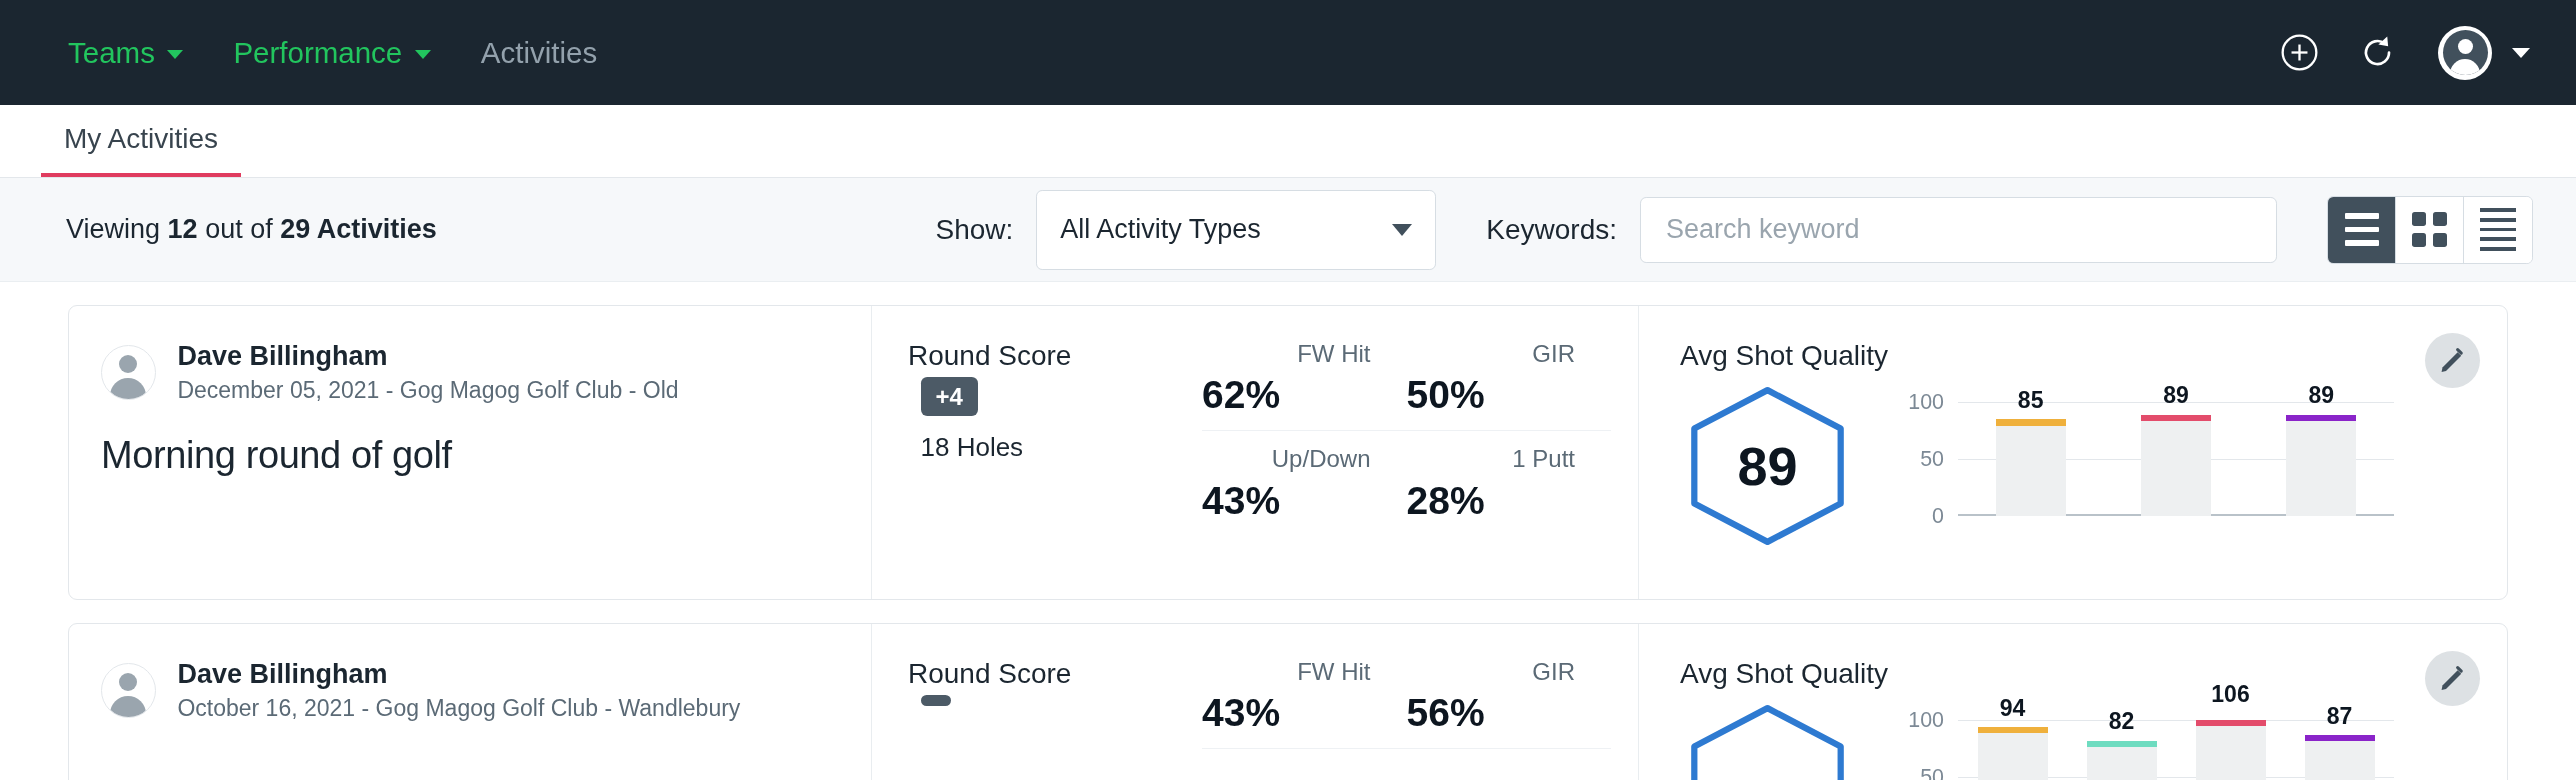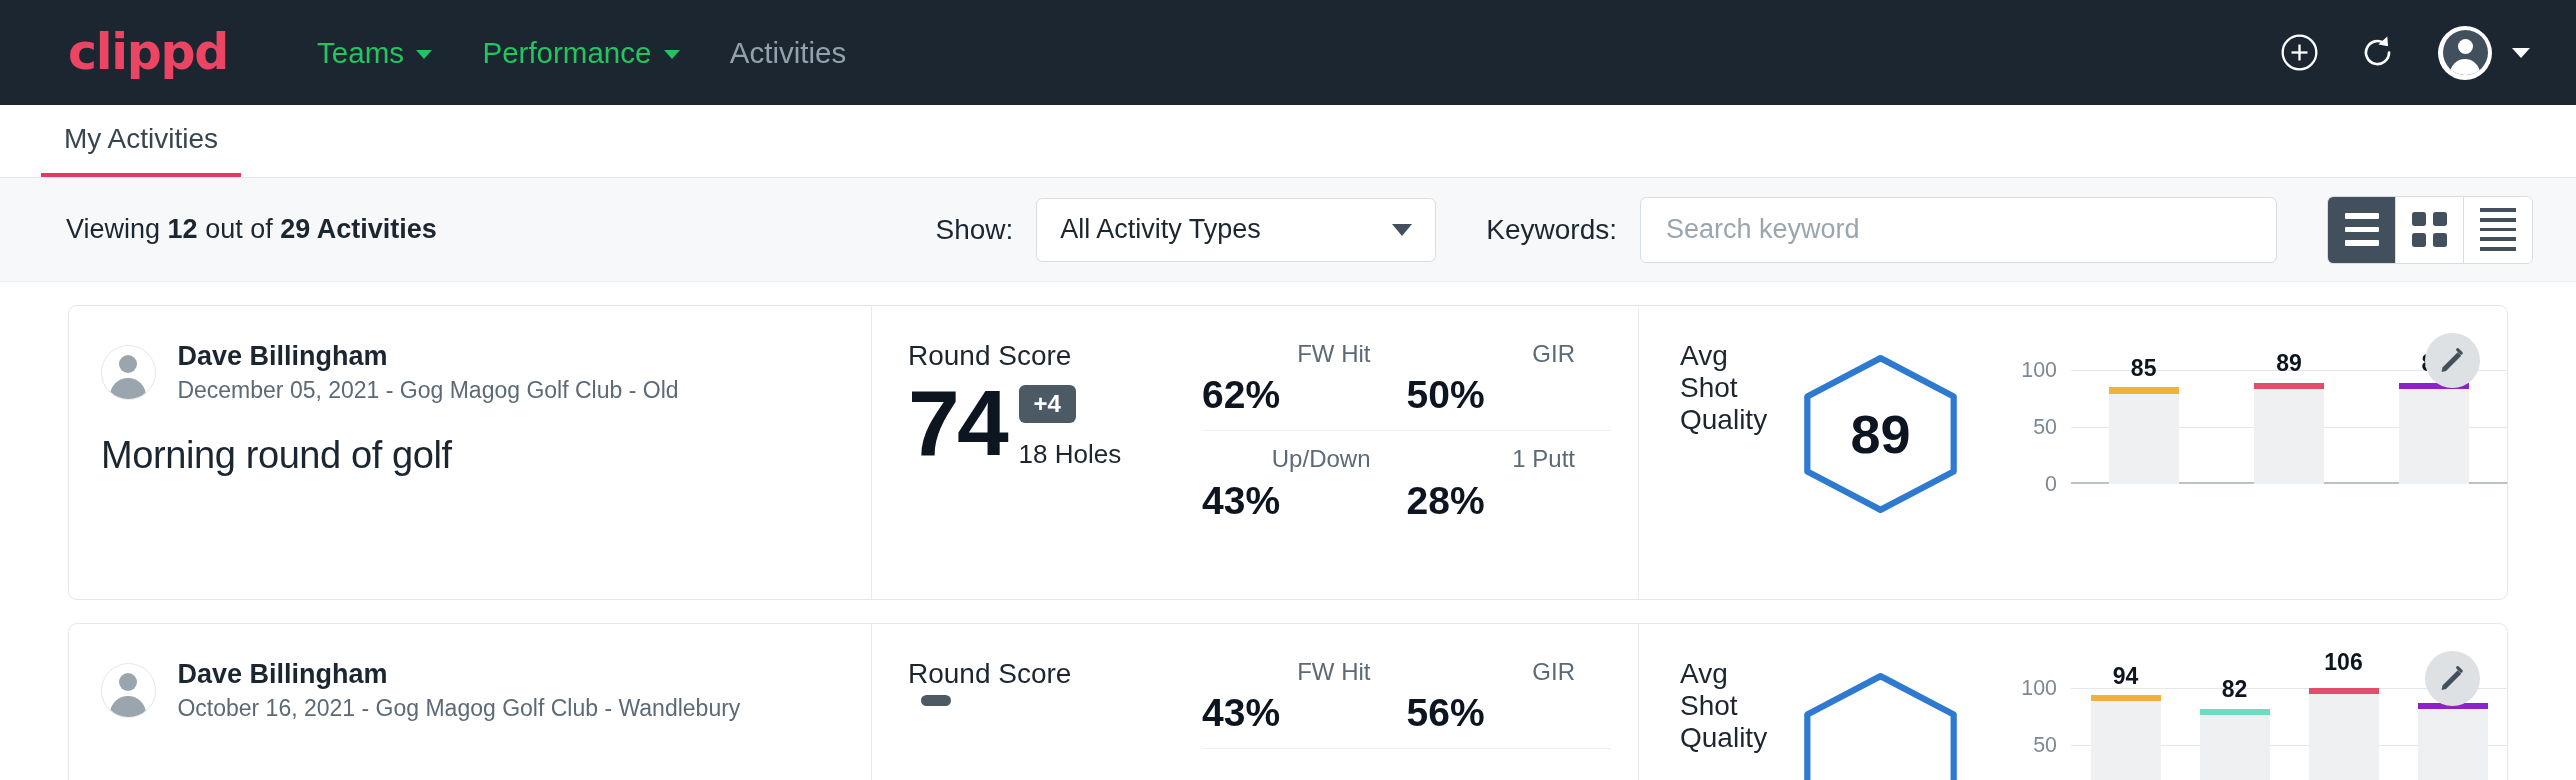--- a/index.html
+++ b/index.html
@@ -98,21 +98,21 @@
     display: flex;
     align-items: center;
     padding: 0 43px 0 66px;
     border-bottom: 0.9px solid #eaeef1;
   }
   .viewing { font-size: 27px; color: #1b2630; }
   .viewing b { font-weight: 700; }
   .f-spacer { flex: 1; }
   .f-label { font-size: 28px; color: #1b2630; margin-right: 23px; white-space: nowrap; }
   .select-box {
-    width: 400px; height: 64px;
+    width: 400px; height: 80px;
     background: #ffffff;
     border: 0.9px solid #d6dde3;
     border-radius: 6.2px;
     display: flex; align-items: center;
     padding: 0 23px;
     font-size: 27px; color: #1b2630;
   }
   .select-box .sel-caret {
     margin-left: auto;
     width: 0; height: 0;
@@ -204,21 +204,21 @@
   }
   .holes { font-size: 26px; color: #1b2630; }
 
   .col-stats { width: 446px; padding-left: 9px; border-right: 0.9px solid #e9edf0; padding-right: 27px; }
   .stats-grid { display: grid; grid-template-columns: 1fr 1fr; }
   .stat { padding-right: 36px; padding-bottom: 12.5px; }
   .stat.brdr { border-bottom: 1.8px solid #eef1f4; margin-bottom: 14.3px; }
   .stat-label { font-size: 24px; color: #5b6a76; text-align: right; }
   .stat-val { font-size: 39px; font-weight: 700; color: #0d1620; margin-top: 5.4px; }
 
-  .col-quality { flex: 1; padding-left: 41px; display: flex; flex-direction: row; }
+  .col-quality { flex: 1; padding-left: 41px; display: flex; flex-direction: column; }
   .hexwrap { display: flex; align-items: flex-start; margin-top: 10.7px; }
   .hexbox { width: 175px; height: 166px; position: relative; flex: none; }
   .hexbox svg { position: absolute; left: 0; top: 0; }
   .hexnum {
     position: absolute; left: 0; top: 0; width: 175px; height: 166px;
     display: flex; align-items: center; justify-content: center;
     font-size: 54px; font-weight: 700; color: #0d1620;
   }
 
   
@@ -247,21 +247,20 @@
     position: absolute; right: 27px; top: 27px;
     width: 55px; height: 55px; border-radius: 50%;
     background: #dde1e4;
     display: flex; align-items: center; justify-content: center;
   }
 </style>
 </head>
 <body>
 
 <div class="topbar">
-  <div class="logo">clippd</div>
 
   <div class="nav-item">
     <span>Teams</span>
     <span class="chev"></span>
   </div>
 
   <div class="nav-item">
     <span>Performance</span>
     <span class="chev"></span>
   </div>
@@ -356,21 +355,20 @@
           <div class="usr-name">Dave Billingham</div>
           <div class="usr-meta">December 05, 2021 - Gog Magog Golf Club - Old</div>
         </div>
       </div>
       <div class="card-title">Morning round of golf</div>
     </div>
 
     <div class="card-col col-score">
       <div class="sec-label">Round Score</div>
       <div class="score-row">
-        <div class="score-num">74</div>
         <div class="score-side">
           <div class="badge">+4</div>
           <div class="holes">18 Holes</div>
         </div>
       </div>
     </div>
 
     <div class="card-col col-stats">
       <div class="stats-grid">
         <div class="stat brdr">

